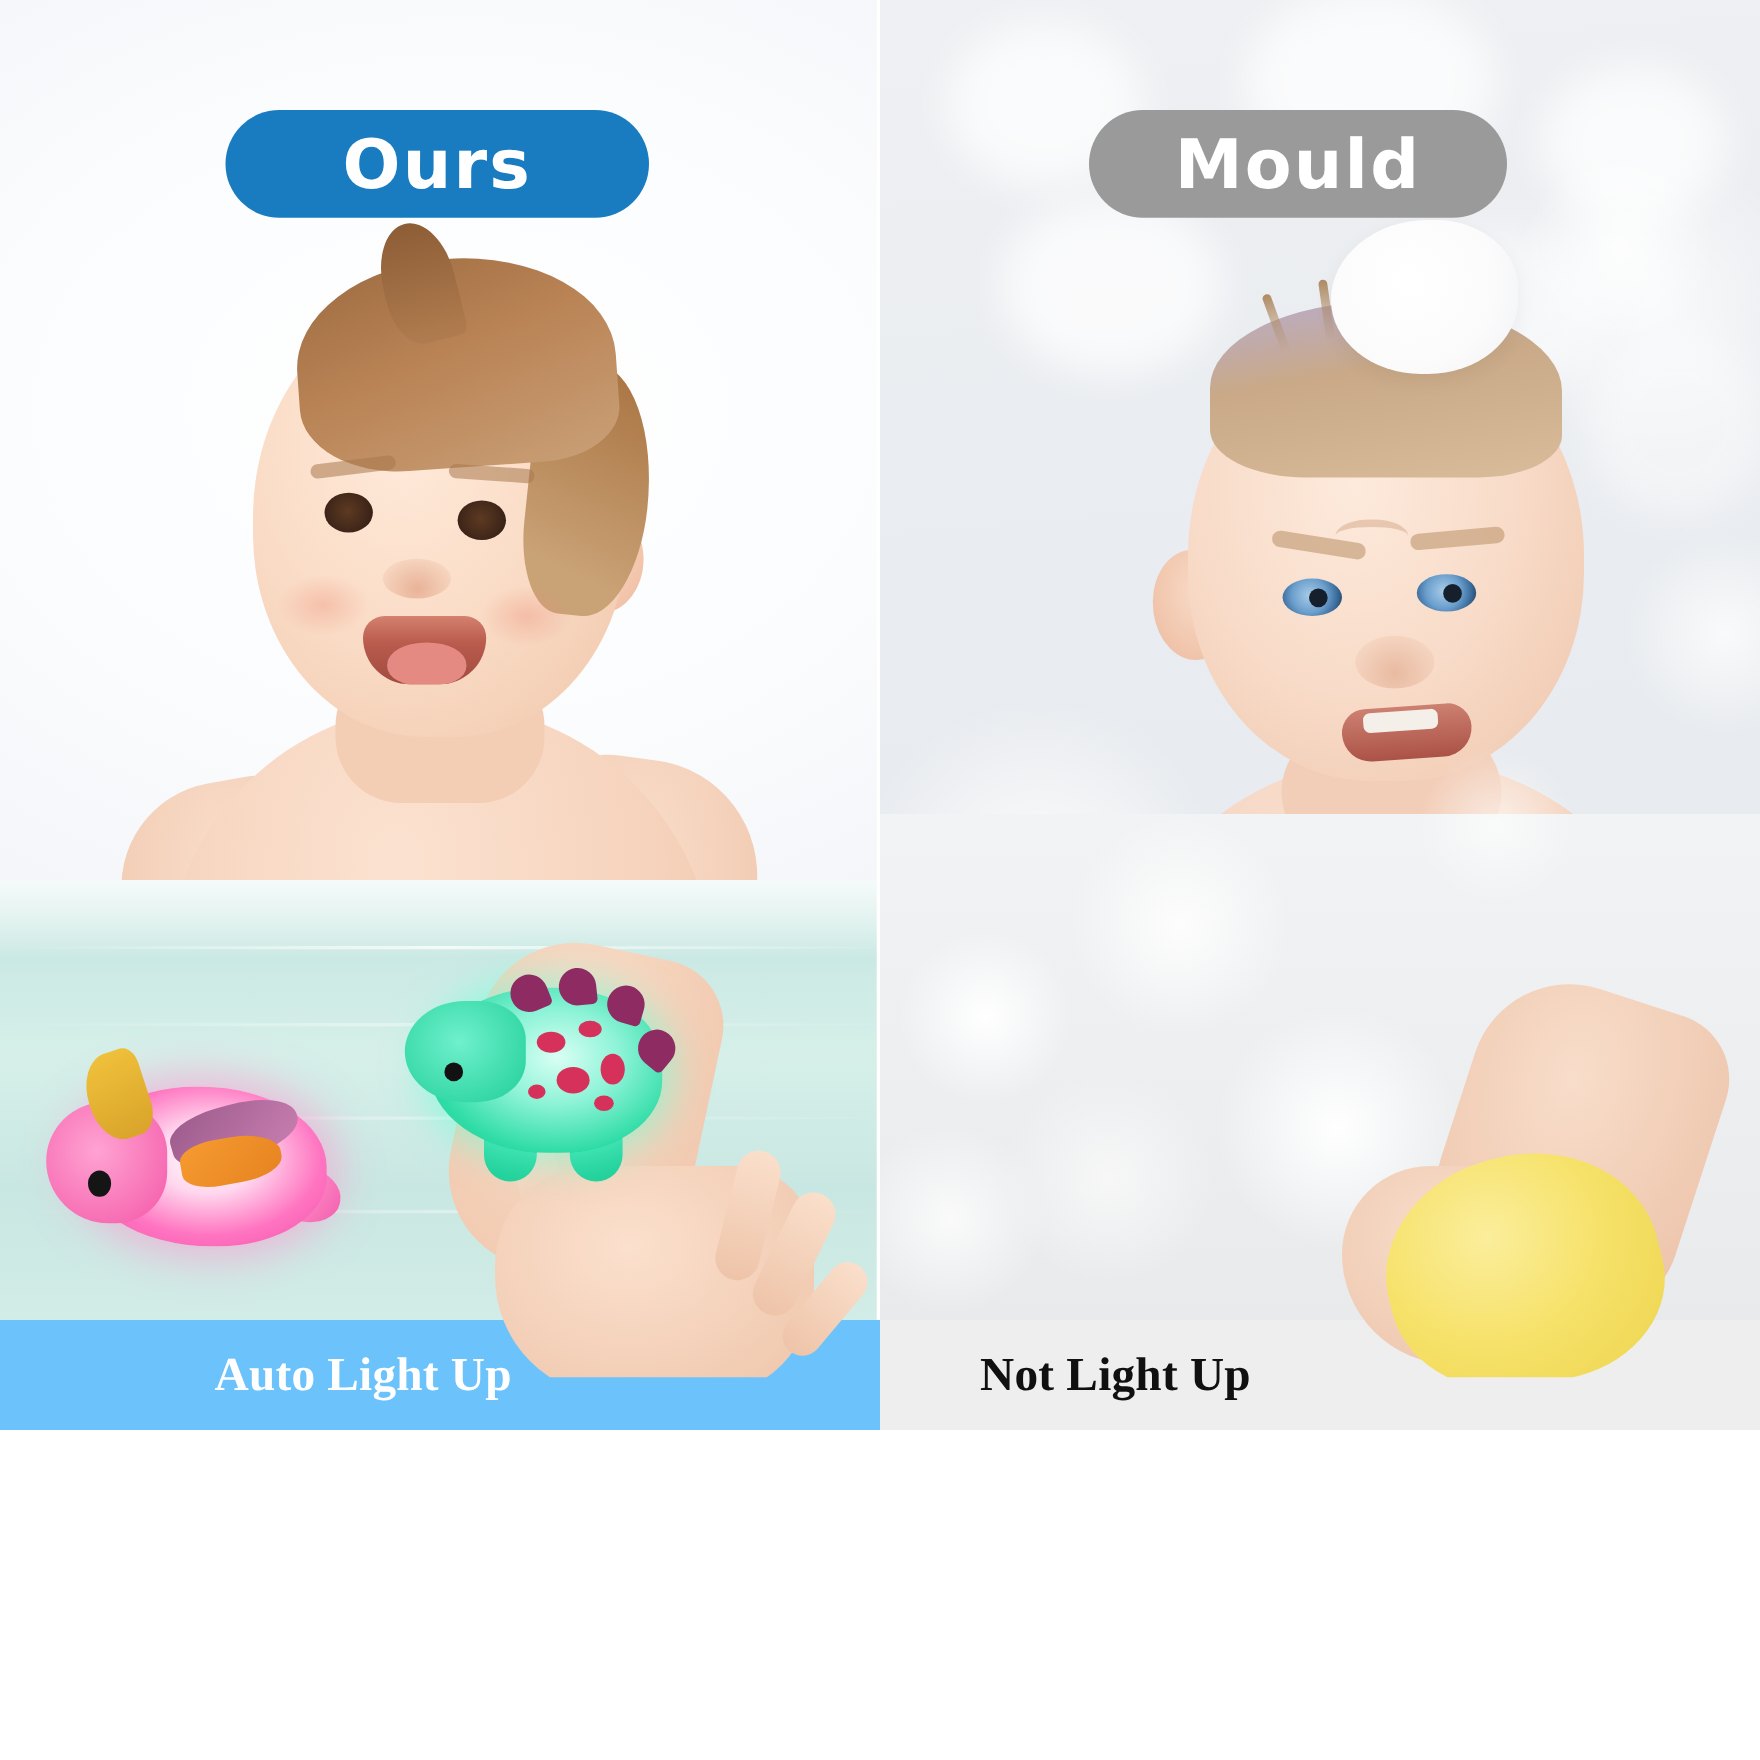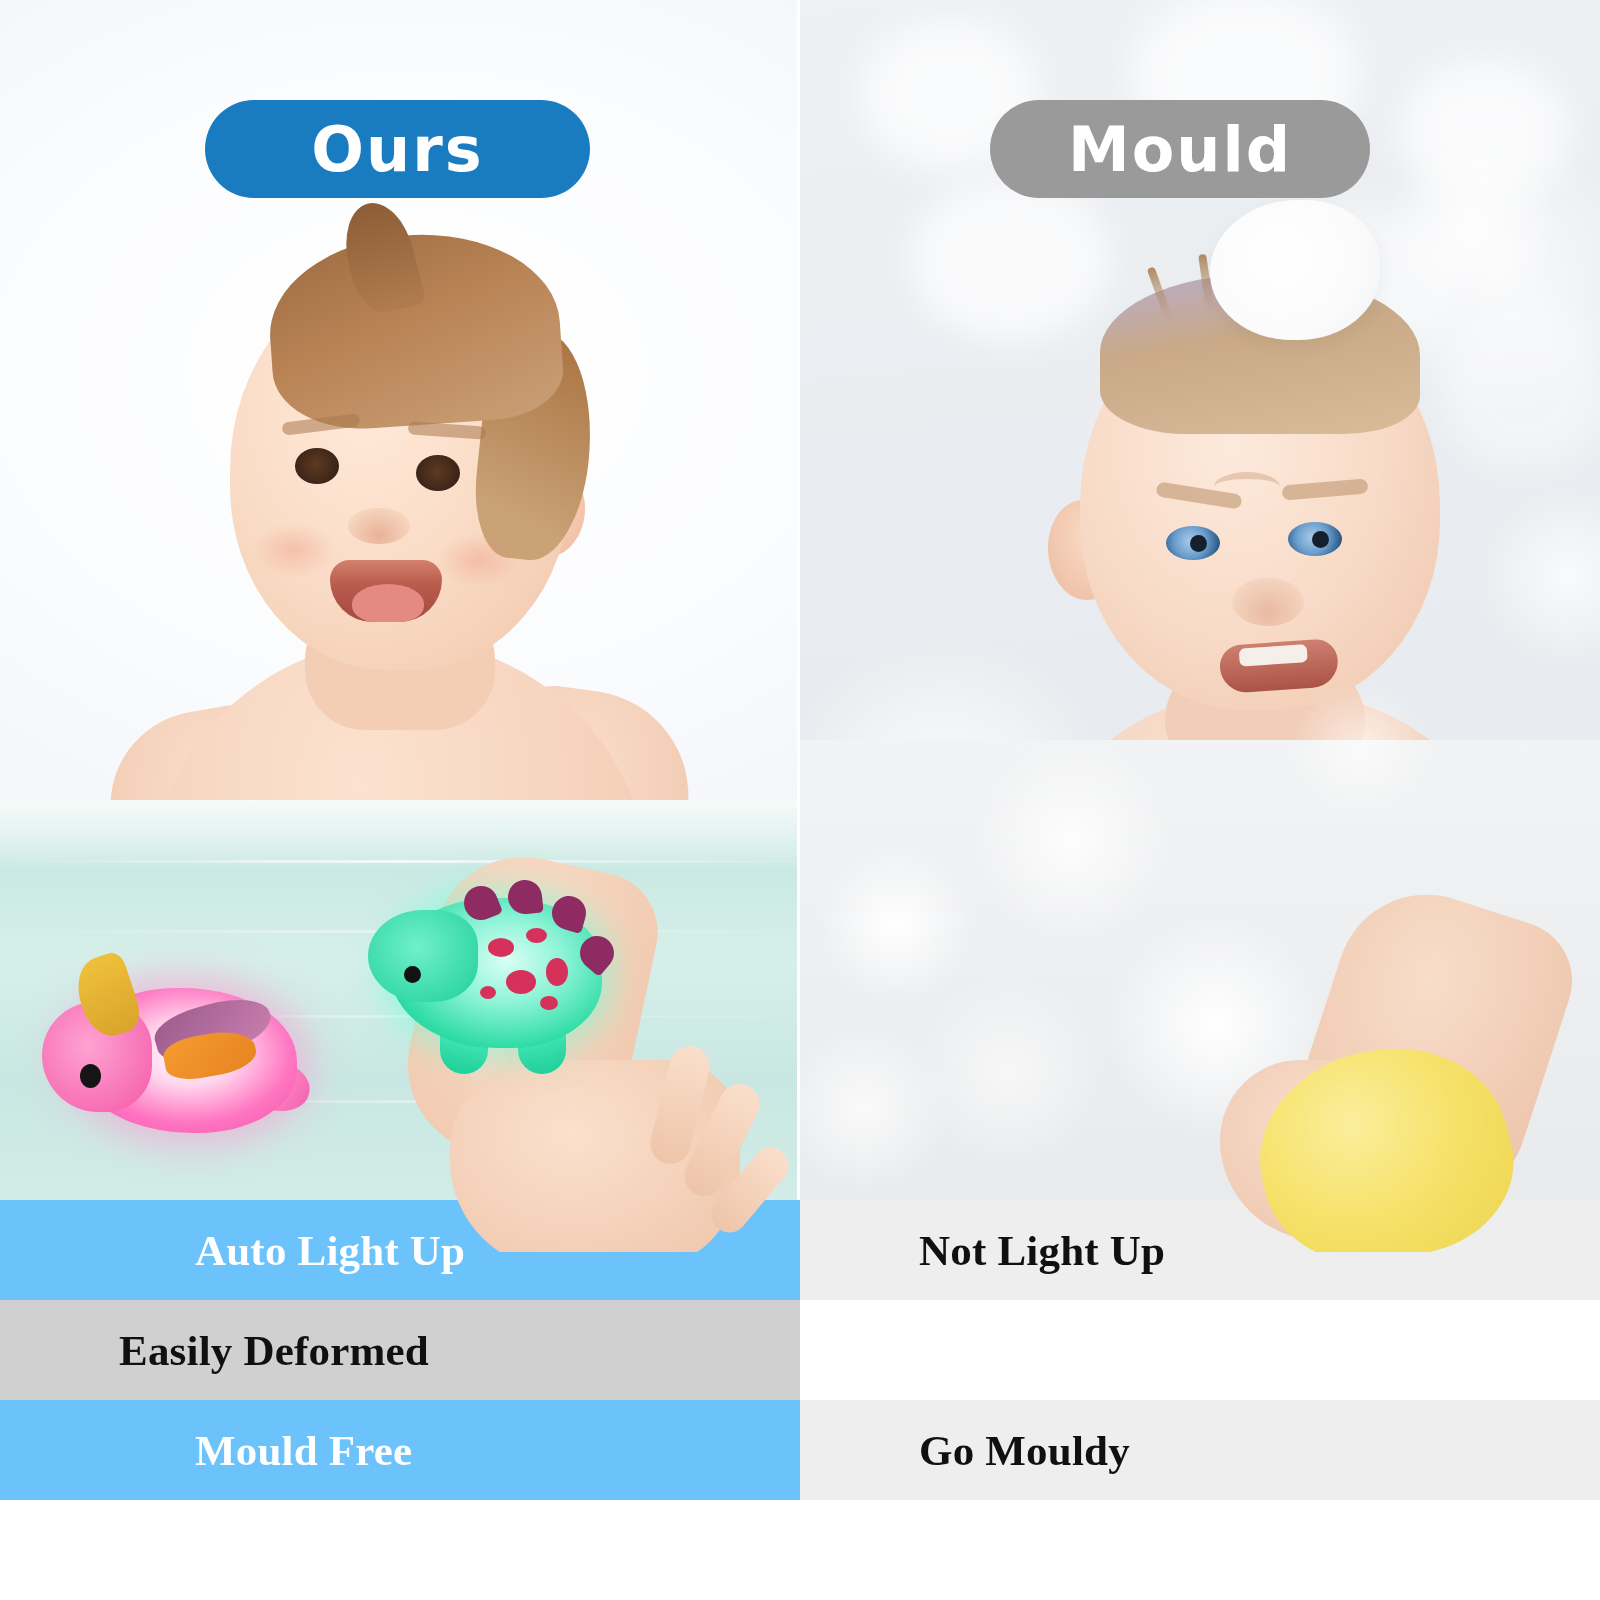--- a/index.html
+++ b/index.html
@@ -365,21 +365,21 @@
   .rows { position:absolute; left:0; top:1200px; width:1600px; height:400px; }
   .row { position:relative; width:1600px; height:100px; display:flex; }
   .cell {
     width:800px; height:100px;
     display:flex; align-items:center;
     font-size:43px; font-weight:700;
     letter-spacing:.2px;
     font-family:Liberation Serif, serif;
   }
   .cell-left  { padding-left:195px; color:#ffffff; }
-  .cell-right { padding-left:119px; color:#101010; }
+  .cell-right { padding-left:91px; color:#101010; }
 
   .row-a .cell-left  { background:#6cc3fb; }
   .row-a .cell-right { background:#eeeeee; }
   .row-b .cell-left  { background:#1182cb; }
   .row-b .cell-right { background:#d0d0d0; }
 </style>
 </head>
 <body>
 
 <div class="page">
@@ -515,25 +515,20 @@
   </div>
 
   <div class="rows">
 
     <div class="row row-a">
       <div class="cell cell-left">Auto Light Up</div>
       <div class="cell cell-right">Not Light Up</div>
     </div>
 
     <div class="row row-b">
-      <div class="cell cell-right">Easily Deformed</div>
     </div>
 
-    <div class="row row-a">
-      <div class="cell cell-left">Mould Free</div>
-      <div class="cell cell-right">Go Mouldy</div>
-    </div>
 
     <div class="row row-b">
     </div>
 
   </div>
 </div>
 
 </body></html>

